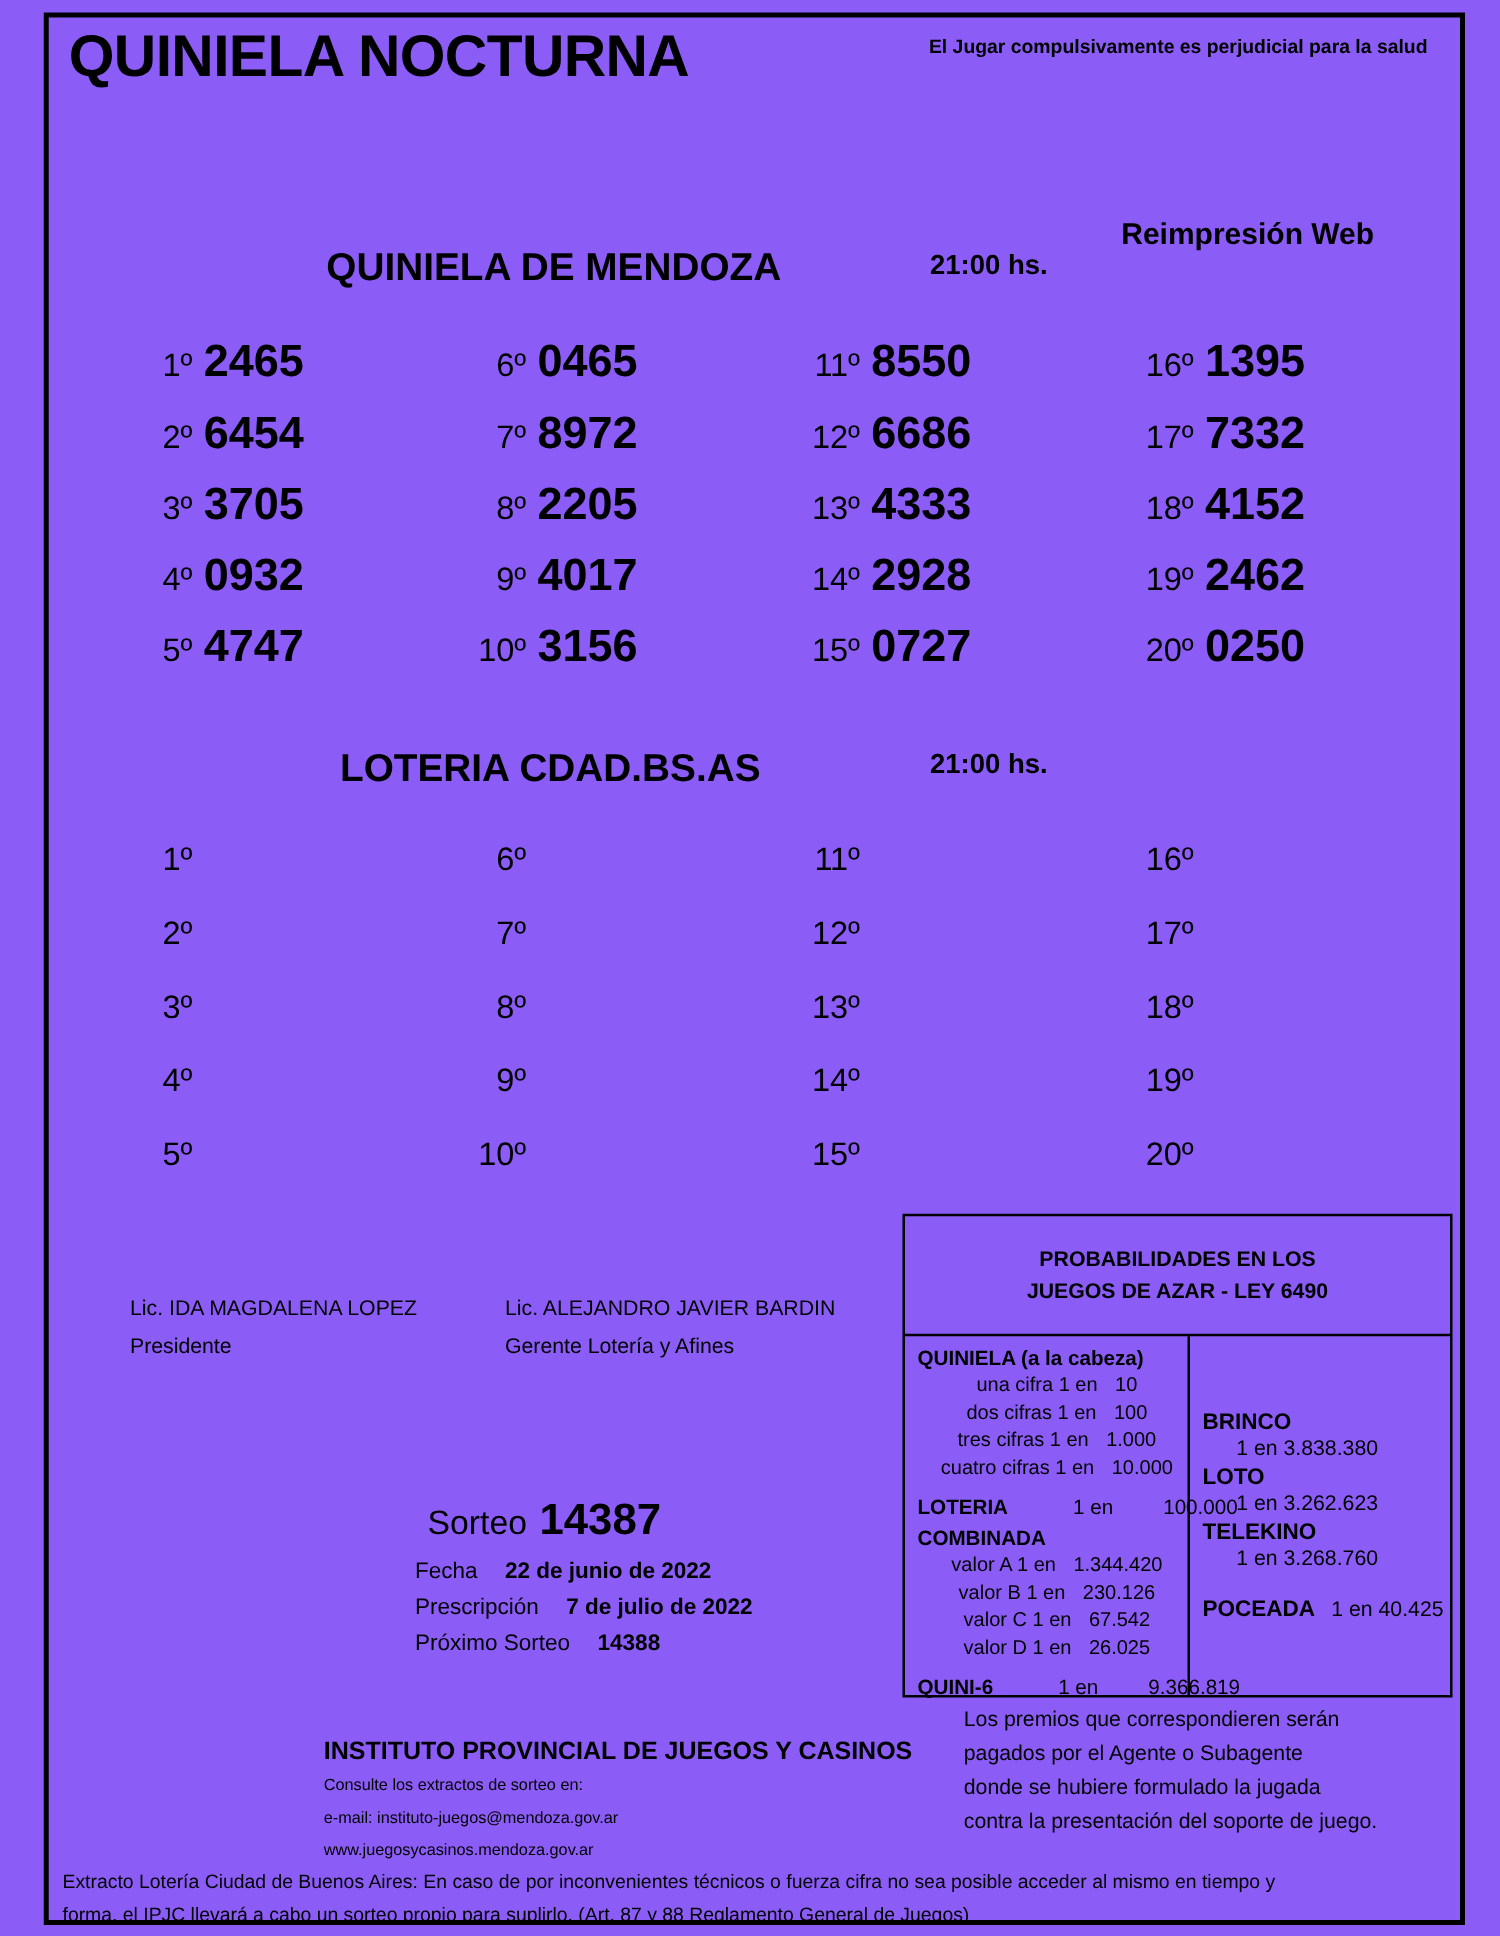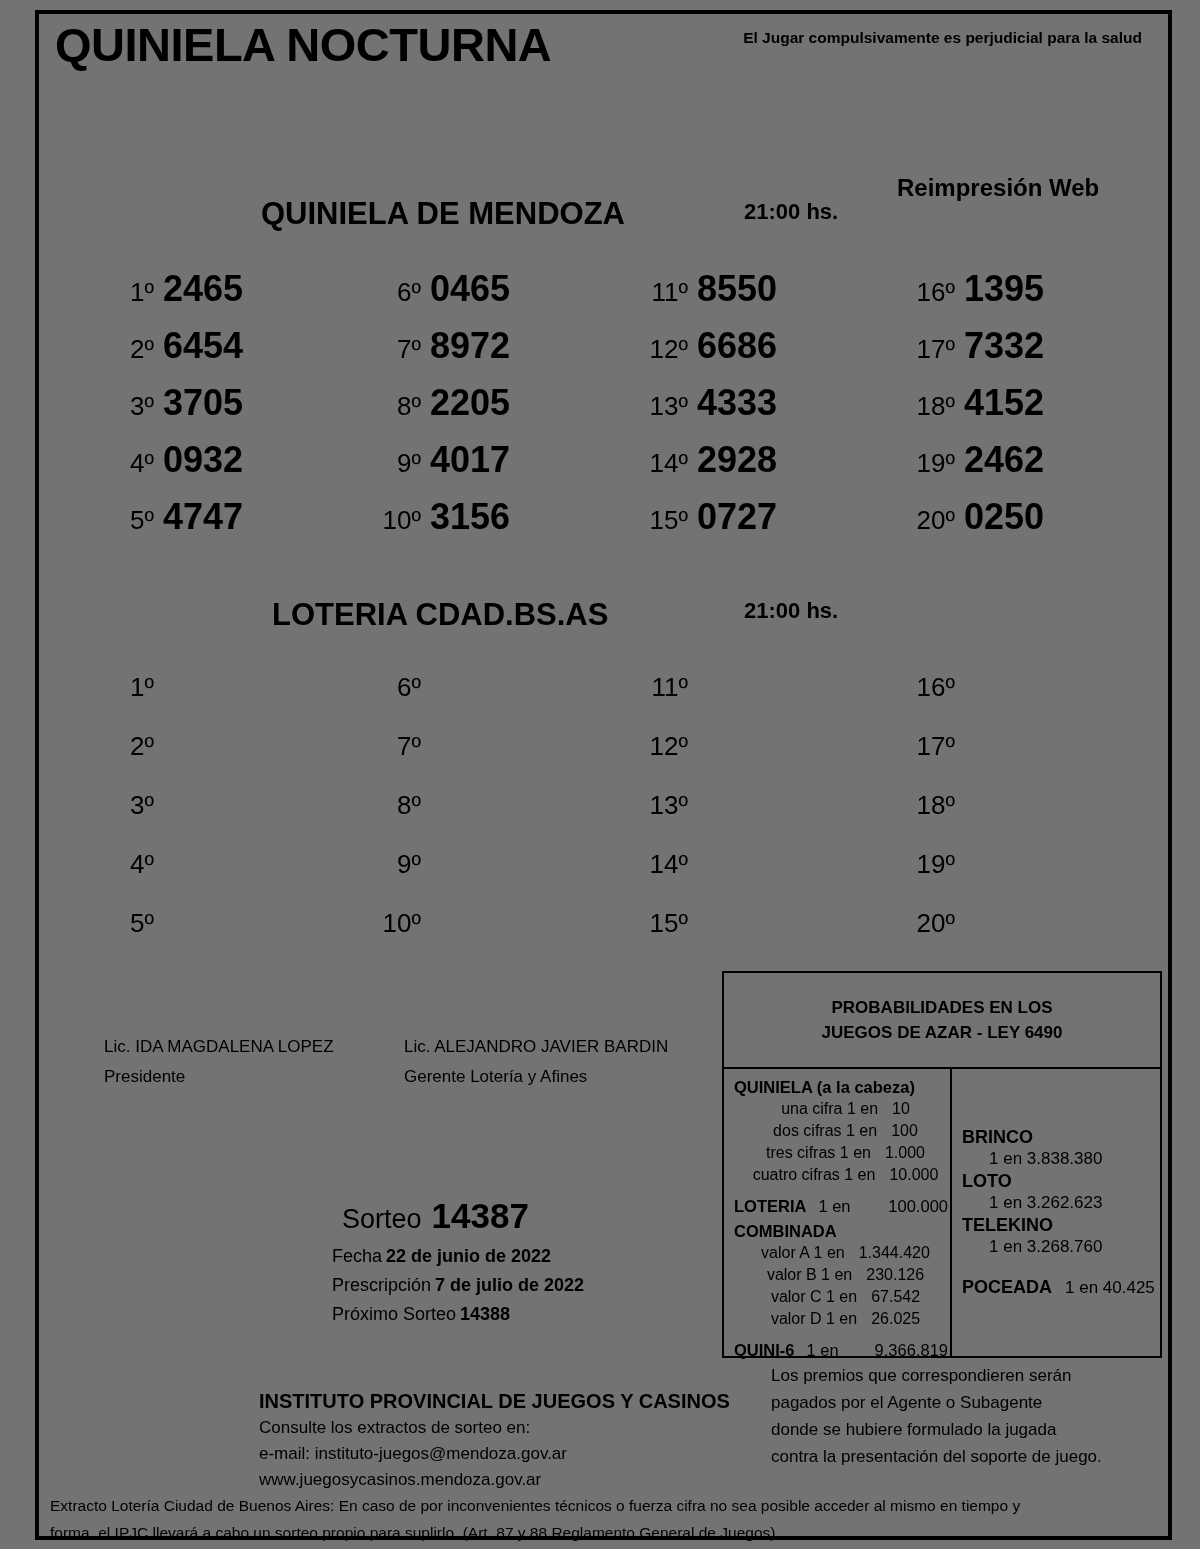--- a/index.html
+++ b/index.html
@@ -9,21 +9,21 @@
     background: #ffffff;
   }
   body {
     font-family: "Liberation Sans", sans-serif;
     color: #000000;
   }
   #page {
     position: relative;
     width: 1200px;
     height: 1549px;
-    background: #737373;
+    background: #8b5cf6;
     overflow: hidden;
   }
   .frame {
     position: absolute;
     left: 35px;
     top: 10px;
     width: 1137px;
     height: 1530px;
     border: 4px solid #000000;
     box-sizing: border-box;
@@ -143,21 +143,21 @@
   .sorteo-head .big {
     font-size: 35px;
     font-weight: bold;
     margin-left: 10px;
   }
   .sorteo-row {
     font-size: 18px;
     line-height: 29px;
     white-space: nowrap;
   }
-  .sorteo-row b { margin-left: 4px; }
+  .sorteo-row b { margin-left: 22px; }
 
   
   #prob-table {
     position: absolute;
     left: 722px;
     top: 971px;
     width: 440px;
     height: 387px;
     border: 2px solid #000000;
     box-sizing: border-box;
@@ -204,20 +204,21 @@
     padding-right: 2px;
     white-space: nowrap;
   }
   .p-line .p-val { margin-left: 14px; }
   .p-inline {
     display: flex;
     font-size: 16.5px;
     line-height: 23px;
     white-space: nowrap;
     align-items: baseline;
+    gap: 40px;
   }
   .p-inline .p-name { font-weight: bold; }
   .p-inline .p-mid { margin-left: 12px; }
   .p-inline .p-val {
     margin-left: auto;
     padding-right: 2px;
   }
   .p-gap { height: 9px; }
 
   .r-item { margin-bottom: 2px; }
@@ -268,21 +269,21 @@
     left: 259px;
     top: 1390px;
   }
   #instituto .inst-title {
     font-size: 20px;
     font-weight: bold;
     white-space: nowrap;
     margin-bottom: 2px;
   }
   #instituto .inst-line {
-    font-size: 17px;
+    font-size: 13px;
     line-height: 26px;
     white-space: nowrap;
   }
 
   
   #footer-note {
     position: absolute;
     left: 50px;
     top: 1492px;
     width: 1110px;

